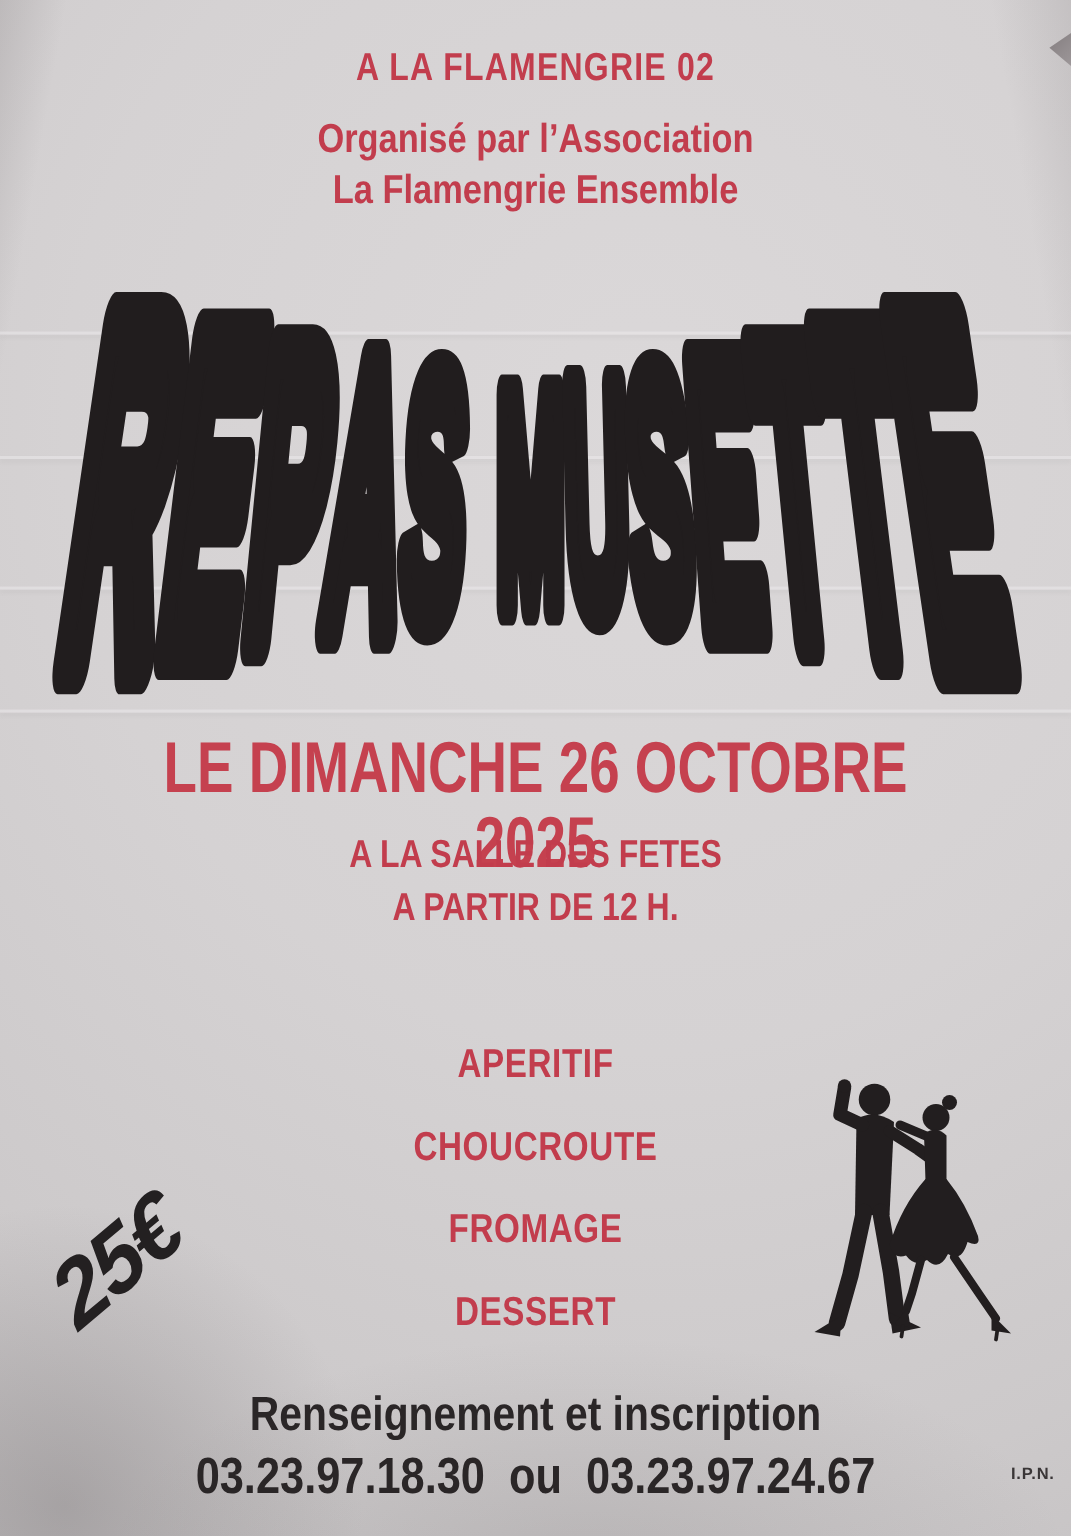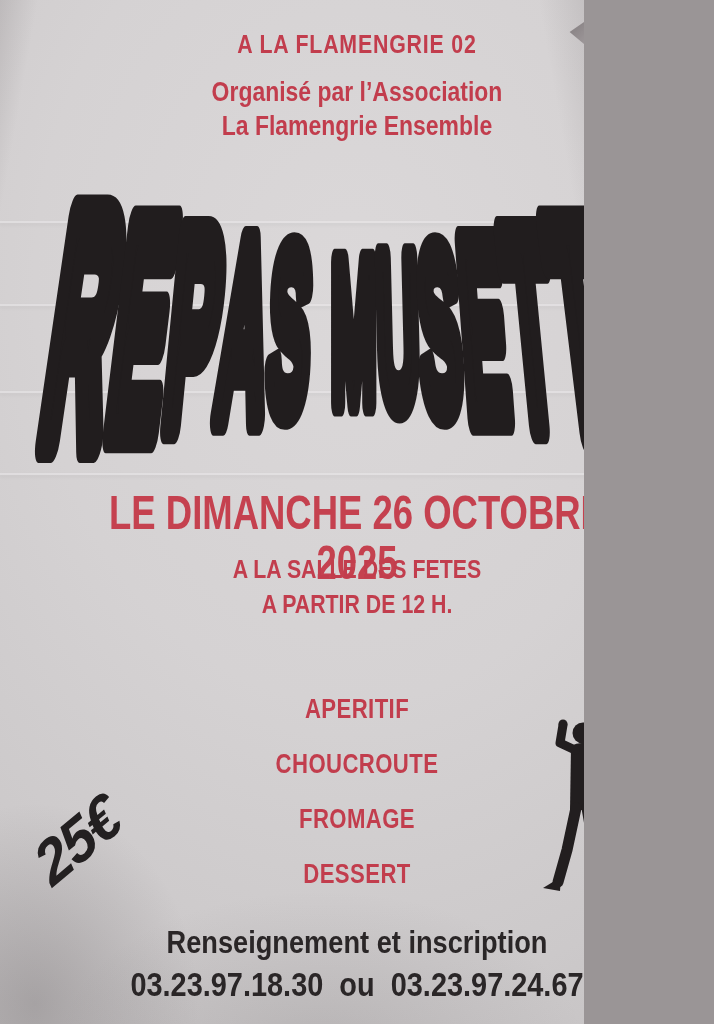--- a/index.html
+++ b/index.html
@@ -1,18 +1,18 @@
 <!DOCTYPE html>
 <html><head>
 <meta charset="utf-8">
 <style>
   html,body{margin:0;padding:0;background:#9a9596;}
   .poster{
     position:relative;
-    width:584px;height:1024px;
+    width:714px;height:1024px;
     overflow:hidden;
     font-family:"Liberation Sans", sans-serif;
     background:
       radial-gradient(40% 28% at 6% 98%, rgba(80,74,76,0.28), rgba(80,74,76,0) 70%),
       radial-gradient(60% 20% at 55% 102%, rgba(95,90,91,0.18), rgba(95,90,91,0) 75%),
       linear-gradient(100deg, rgba(110,104,106,0.20) 0%, rgba(110,104,106,0) 5%),
       linear-gradient(260deg, rgba(110,104,106,0.16) 0%, rgba(110,104,106,0) 6%),
       radial-gradient(120% 90% at 60% 28%, #dbd8d9 0%, #d5d2d3 45%, #ccc9ca 78%, #c3c0c1 100%);
   }
   .crease{position:absolute;left:0;width:714px;height:2px;background:rgba(240,238,239,0.45);box-shadow:0 2px 3px rgba(120,115,116,0.10);}

